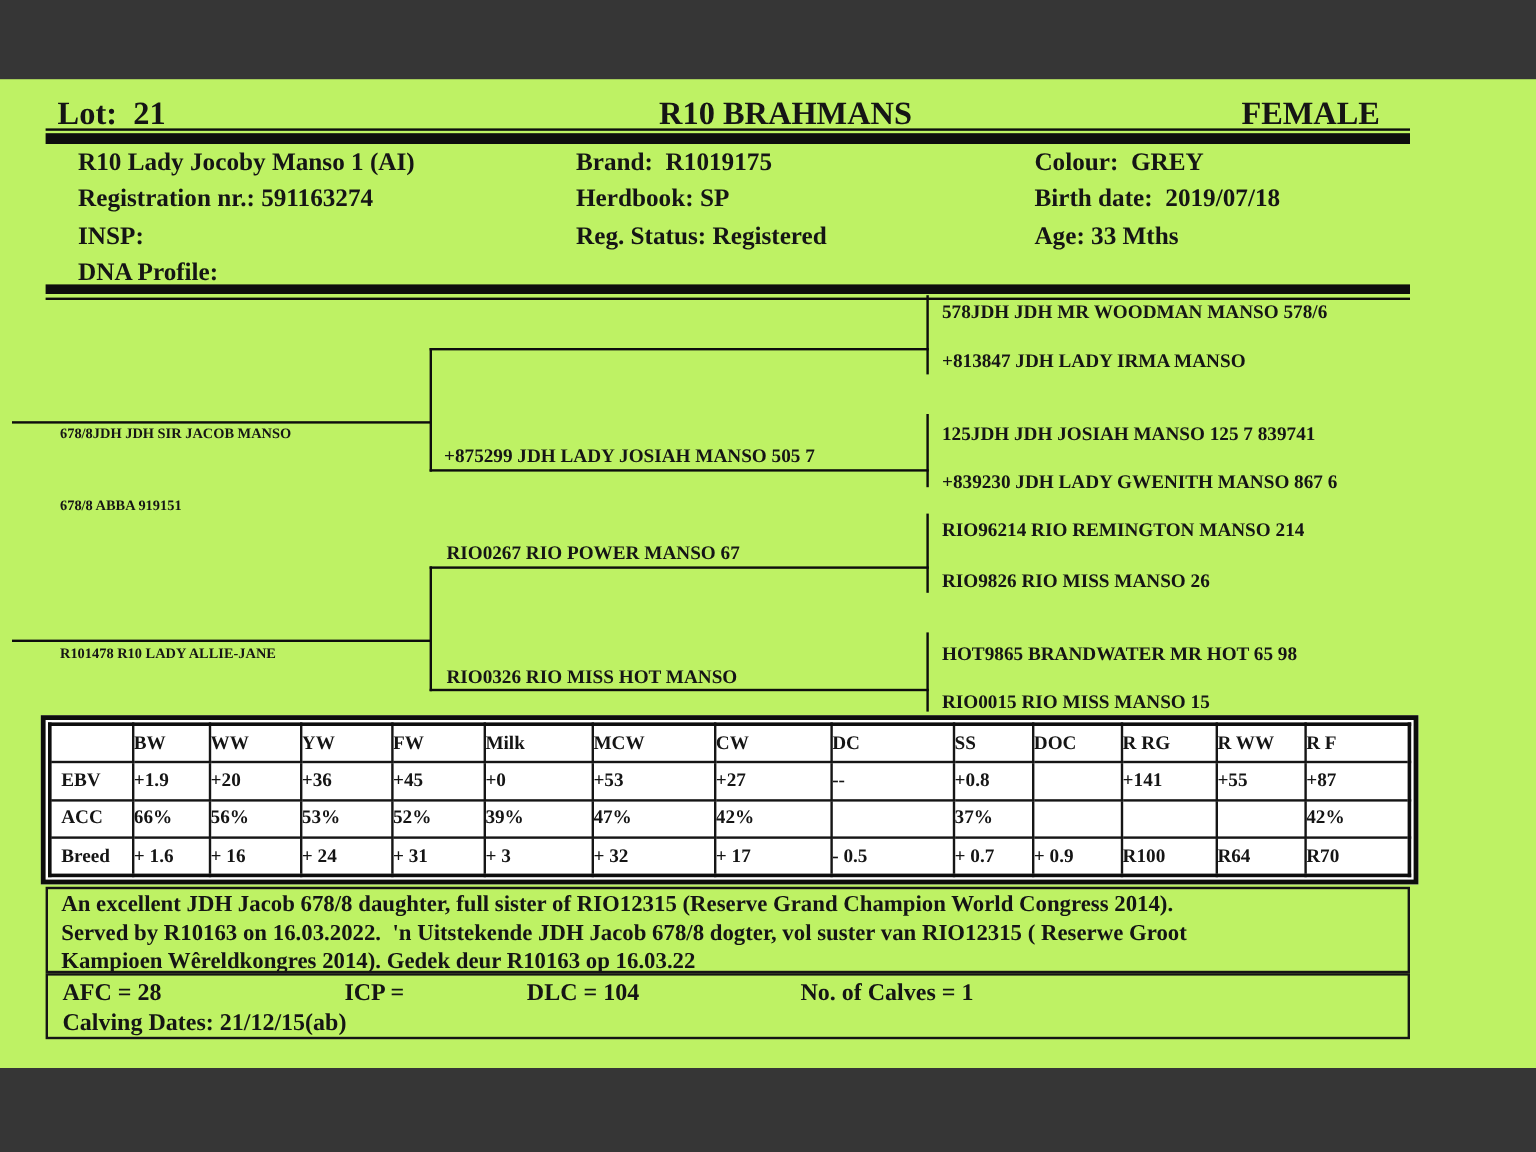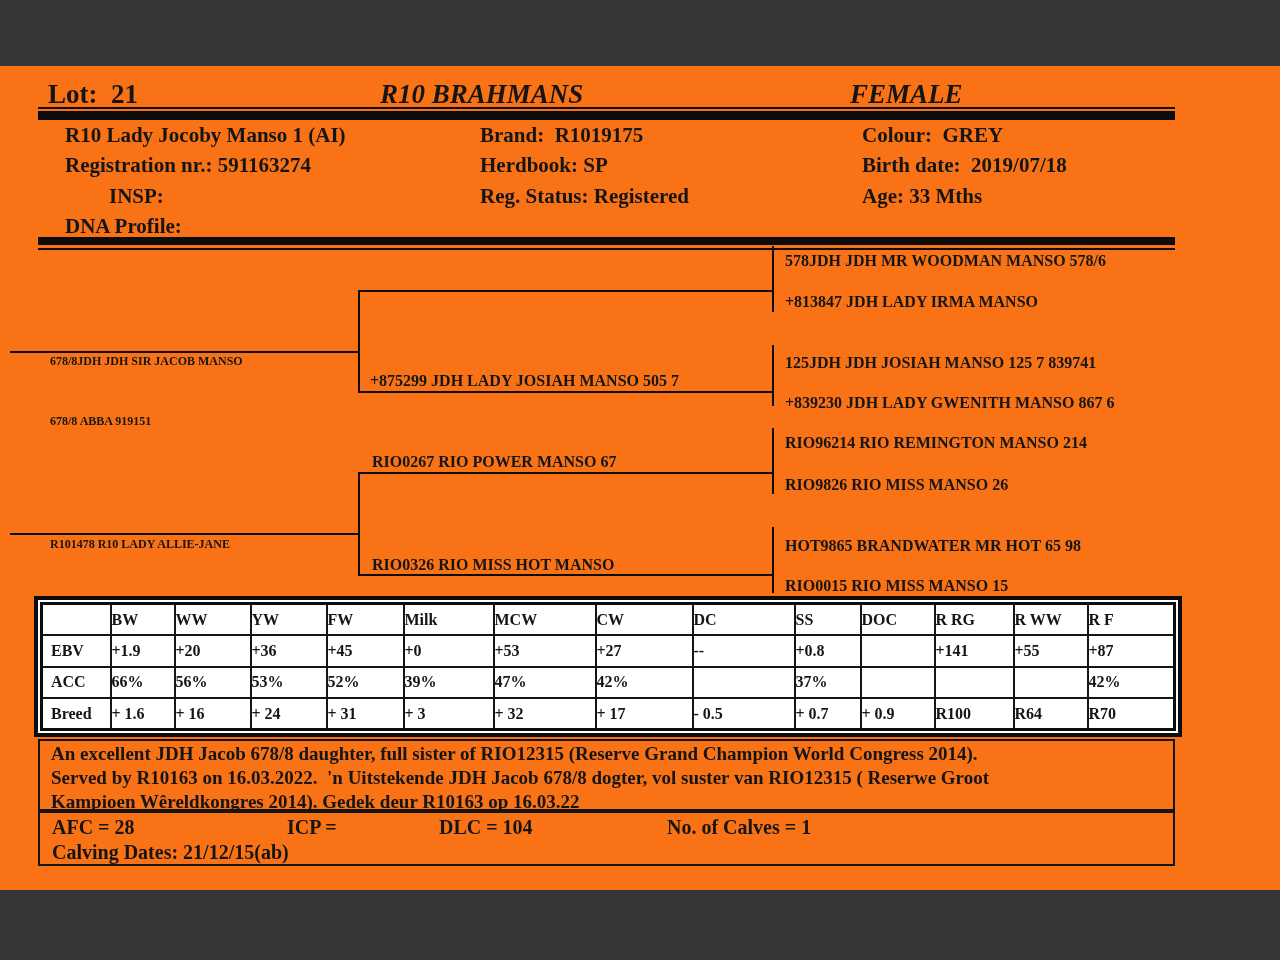--- a/index.html
+++ b/index.html
@@ -1,24 +1,24 @@
 <!DOCTYPE html>
 <html><head>
 <meta charset="utf-8">
 <style>
   html,body{margin:0;padding:0;background:#363636;}
-  .page{position:relative;width:1280px;height:960px;background:#f97316;overflow:hidden;
+  .page{position:relative;width:1280px;height:960px;background:#bef264;overflow:hidden;
         font-family:"Liberation Serif","DejaVu Serif",serif;color:#151515;}
   .band{position:absolute;left:0;width:1280px;background:#363636;}
   .band-top{top:0;height:66px;}
   .band-bottom{top:890px;height:70px;}
   .t{position:absolute;font-weight:bold;white-space:pre;}
   .ln{position:absolute;background:#0d0d0d;}
   .hdr{font-size:27px;line-height:30px;}
-  .ctr{text-align:left;font-style:italic;}
+  .ctr{text-align:right;}
   .det{font-size:21px;line-height:25px;}
   .ped{font-size:16px;line-height:19px;}
   .ped2{font-size:12px;line-height:20px;}
   .tbl-outer{position:absolute;left:34px;top:596px;width:1148px;height:141px;
              border:4px solid #0d0d0d;padding:2px;box-sizing:border-box;background:#fff;}
   table.ebv{width:100%;height:100%;border-collapse:collapse;table-layout:fixed;
             border:3px solid #0d0d0d;}
   table.ebv td{border:2px solid #151515;font-weight:bold;font-size:16px;
                text-align:left;vertical-align:middle;padding:0;overflow:hidden;}
   table.ebv td.lbl{text-align:left;padding-left:8px;}
@@ -39,21 +39,21 @@
 
   <div class="t hdr" style="left:48px;top:79px;">Lot:  21</div>
   <div class="t hdr ctr" style="left:380px;top:79px;width:380px;">R10 BRAHMANS</div>
   <div class="t hdr ctr" style="left:850px;top:79px;width:300px;">FEMALE</div>
 
   <div class="ln" style="left:38px;top:107px;width:1137px;height:2px;"></div>
   <div class="ln" style="left:38px;top:111px;width:1137px;height:9px;"></div>
 
   <div class="t det" style="left:65px;top:123px;">R10 Lady Jocoby Manso 1 (AI)</div>
   <div class="t det" style="left:65px;top:153px;">Registration nr.: 591163274</div>
-  <div class="t det" style="left:65px;top:184px;margin-left:44px;">INSP:</div>
+  <div class="t det" style="left:65px;top:184px;">INSP:</div>
   <div class="t det" style="left:65px;top:214px;">DNA Profile:</div>
   <div class="t det" style="left:480px;top:123px;">Brand:  R1019175</div>
   <div class="t det" style="left:480px;top:153px;">Herdbook: SP</div>
   <div class="t det" style="left:480px;top:184px;">Reg. Status: Registered</div>
   <div class="t det" style="left:862px;top:123px;">Colour:  GREY</div>
   <div class="t det" style="left:862px;top:153px;">Birth date:  2019/07/18</div>
   <div class="t det" style="left:862px;top:184px;">Age: 33 Mths</div>
 
   <div class="ln" style="left:38px;top:237px;width:1137px;height:8px;"></div>
   <div class="ln" style="left:38px;top:248px;width:1137px;height:2px;"></div>

